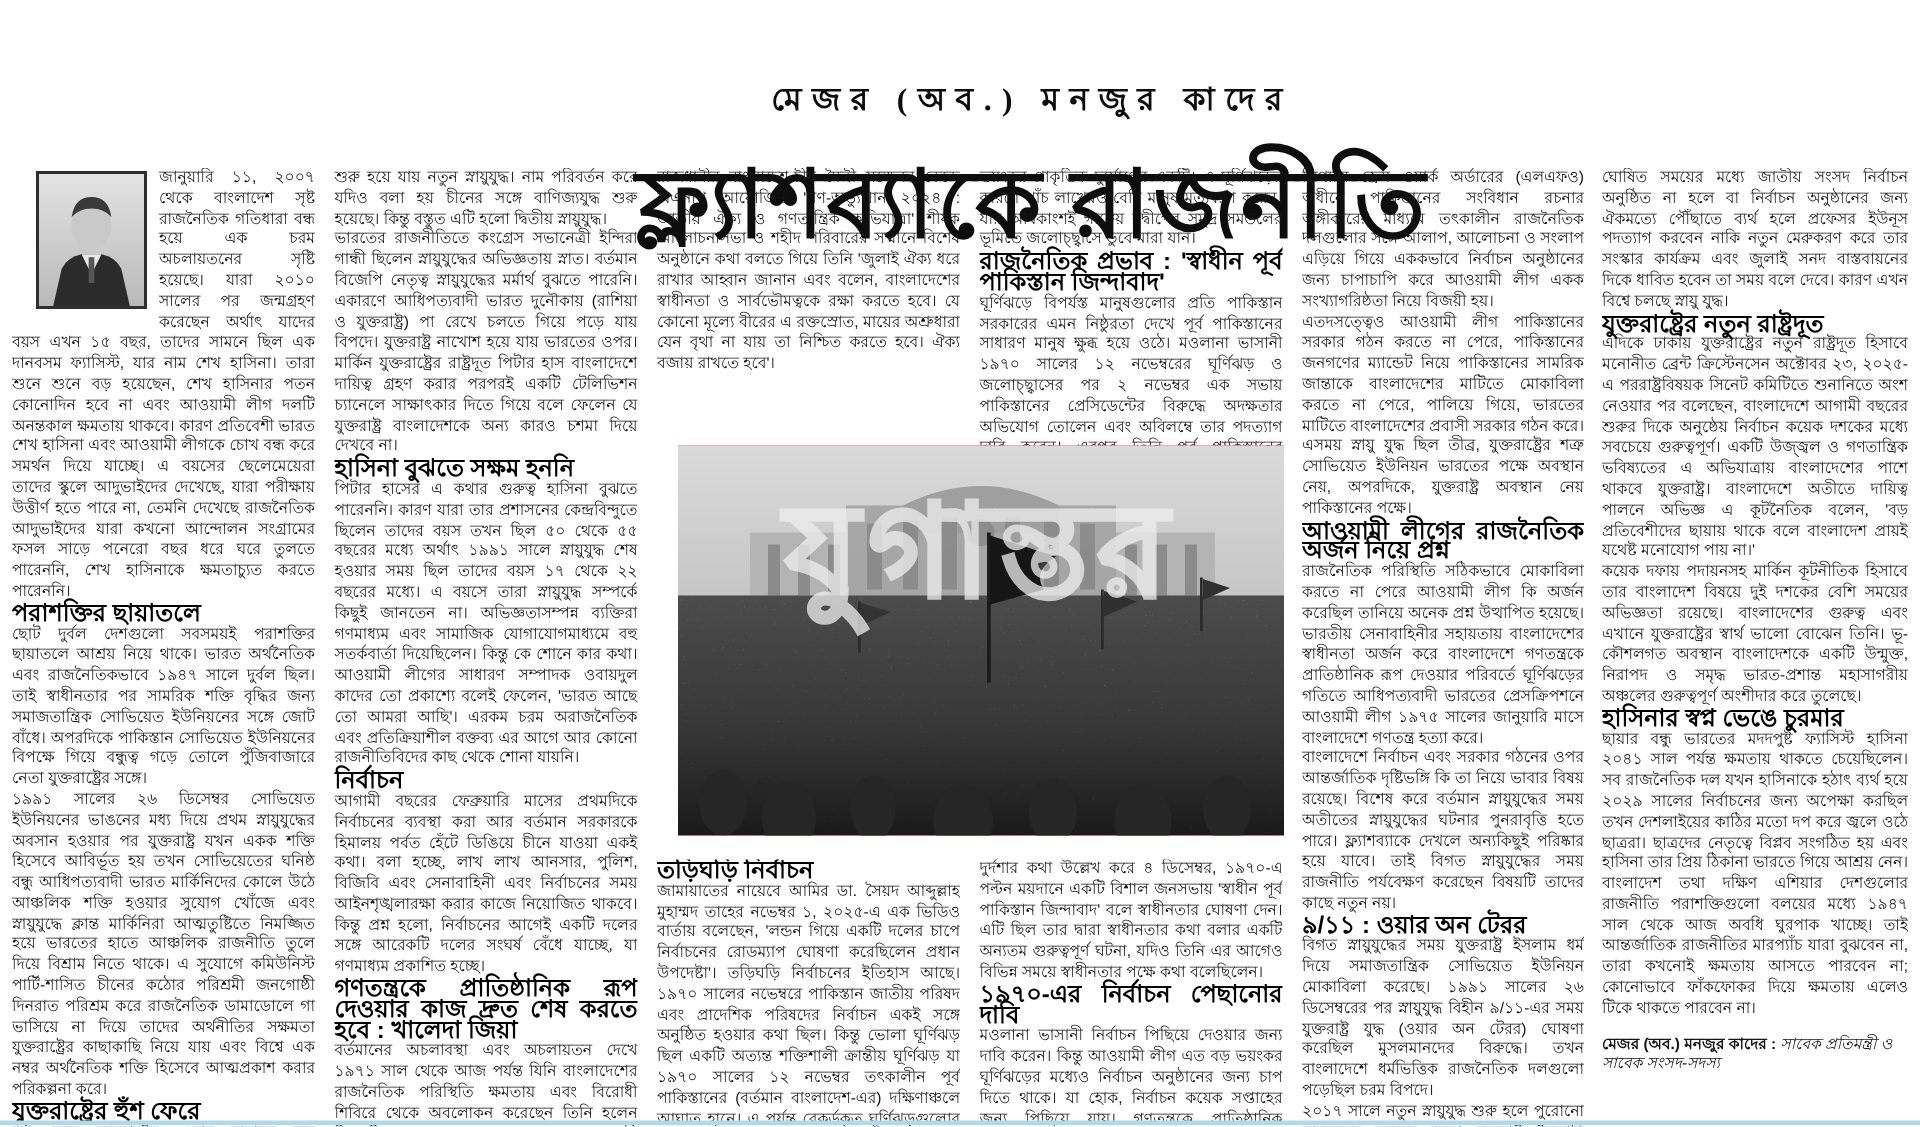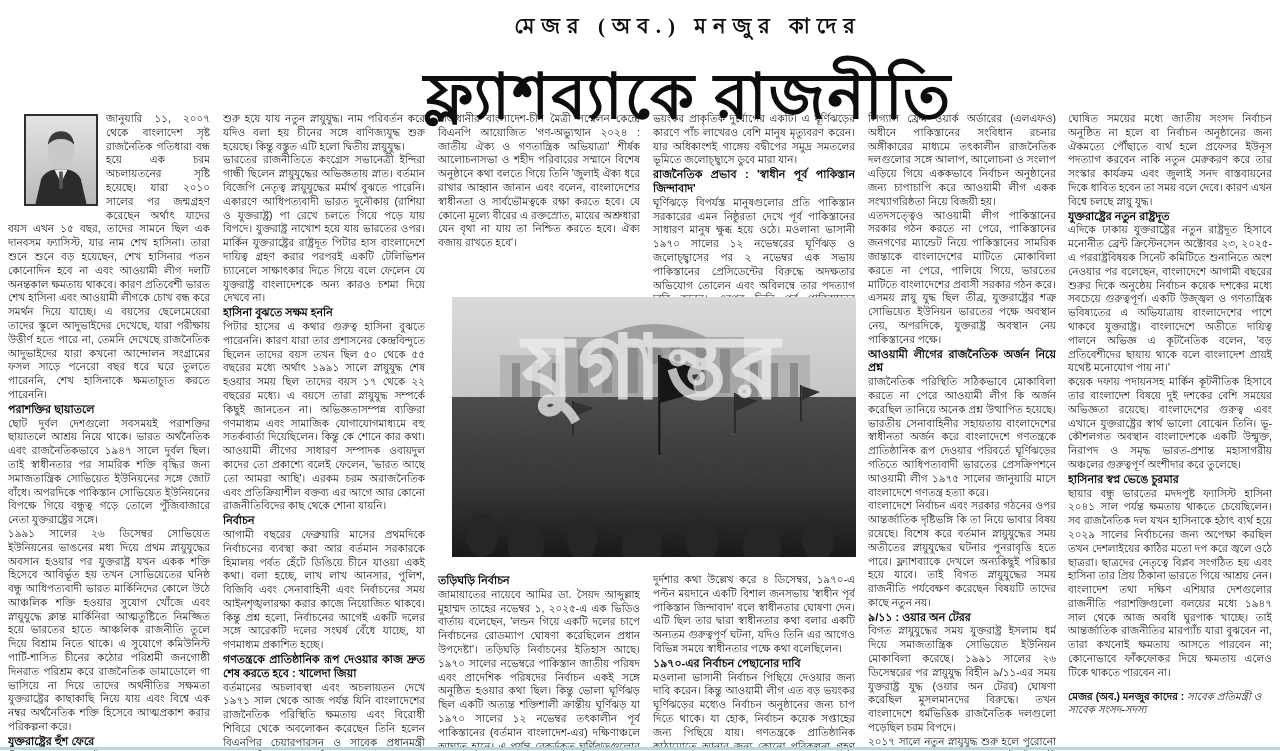--- a/index.html
+++ b/index.html
@@ -1,30 +1,30 @@
 <!DOCTYPE html>
 <html><head>
 <meta charset="utf-8">
 <style>
   html,body{margin:0;padding:0;}
   body{
     width:1280px;height:751px;position:relative;background:#ffffff;overflow:hidden;
     font-family:"Liberation Sans","DejaVu Sans",sans-serif;
   }
   .header{position:absolute;left:96px;right:0;top:10px;text-align:center;color:#0d0d0d;}
-  .byline{font-size:21px;font-weight:600;letter-spacing:7px;font-family:"Liberation Serif","DejaVu Serif",serif;}
+  .byline{font-size:21px;font-weight:600;letter-spacing:7px;font-family:"Liberation Serif","DejaVu Serif",serif;margin-top:40px;}
   .main-title{font-size:63px;font-weight:800;letter-spacing:2px;margin-top:3px;font-family:"Liberation Serif","DejaVu Serif",serif;}
   .col{
     position:absolute;top:100px;height:648px;overflow:hidden;
     font-size:10.4px;line-height:13.8px;text-align:justify;color:#151515;
     word-break:break-word;
     margin-top:12px;
   }
   .col p{margin:0;}
-  .col h3{margin:1px 0 0 0;font-size:11px;line-height:13.8px;font-weight:bold;color:#000;}
+  .col h3{margin:1px 0 0 0;font-size:16px;line-height:13.8px;font-weight:bold;color:#000;}
   .c1{left:8px;width:202px;}
   .c2{left:223px;width:202px;}
   .c3a{left:438px;width:202px;height:198px;}
   .c3b{left:438px;top:561px;width:202px;height:188px;}
   .c4a{left:653px;width:202px;height:198px;}
   .c4b{left:653px;top:561px;width:202px;height:188px;}
   .c5{left:868px;width:188px;}
   .c6{left:1068px;width:204px;}
   .portrait{
     float:left;width:74px;height:92px;margin:2px 8px 3px 16px;

